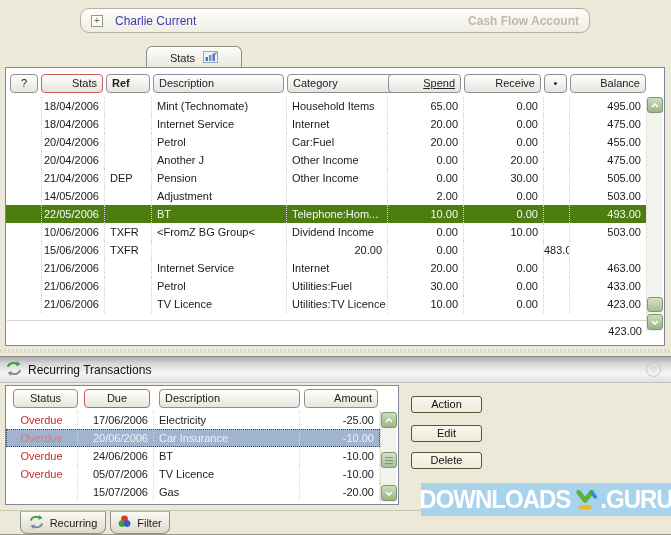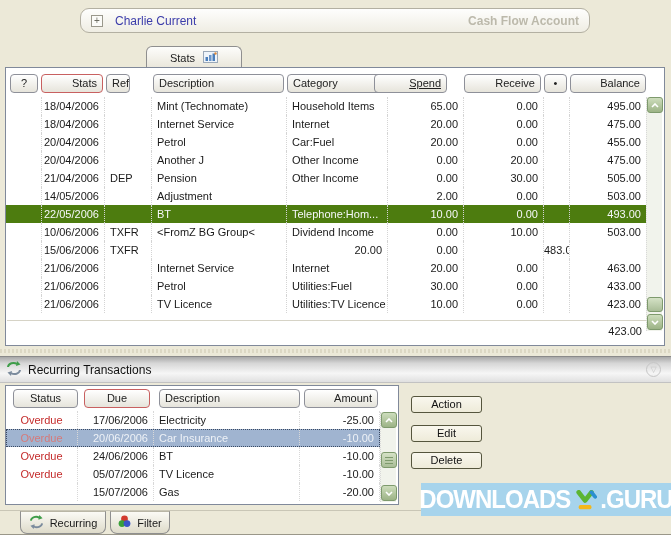--- a/index.html
+++ b/index.html
@@ -110,24 +110,24 @@
           <rect x="6" y="4" width="2.5" height="6" fill="#6b95c9"></rect>
           <rect x="9.5" y="2.5" width="2.5" height="7.5" fill="#4a7ebb"></rect>
           <circle cx="12.5" cy="2.5" r="1.2" fill="#e08a3c"></circle>
         </svg>
     </span>
   </div>
 
   <div class="register">
     <div class="hbtn c" style="left:4px;   width:28px;">?</div>
     <div class="hbtn r sorted" style="left:35px;  width:62px;">Stats</div>
-    <div class="hbtn" style="left:100px; width:24px;">Ref</div>
+    <div class="hbtn" style="left:100px; width:44px;font-weight:bold;">Ref</div>
     <div class="hbtn" style="left:147px; width:131px;">Description</div>
     <div class="hbtn" style="left:281px; width:114px;">Category</div>
-    <div class="hbtn r" style="left:368px; width:73px;text-decoration:underline;">Spend</div>
+    <div class="hbtn r" style="left:382px; width:73px;text-decoration:underline;">Spend</div>
     <div class="hbtn r" style="left:458px; width:77px;">Receive</div>
     <div class="hbtn c" style="left:538px; width:23px;">•</div>
     <div class="hbtn r" style="left:564px; width:76px;">Balance</div>
 
     <div class="rows">
       <div class="trow">
           <div></div>
           <div class="cr">18/04/2006</div>
           <div class="cl"></div>
           <div class="cl">Mint (Technomate)</div>

